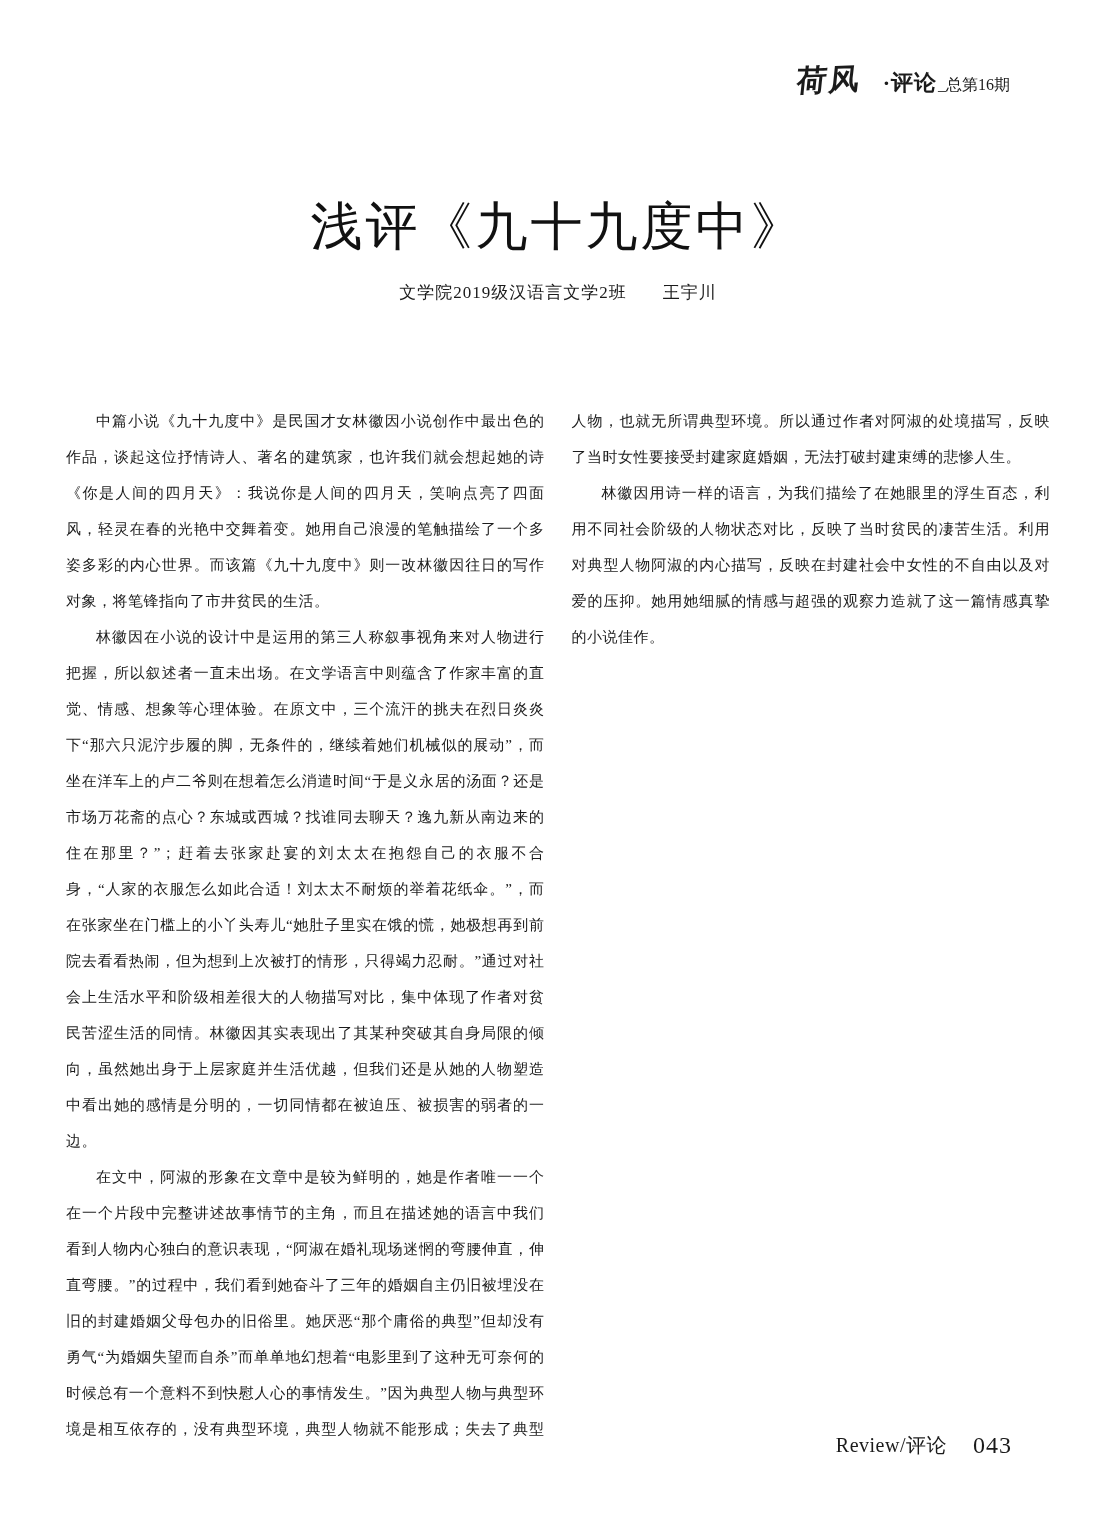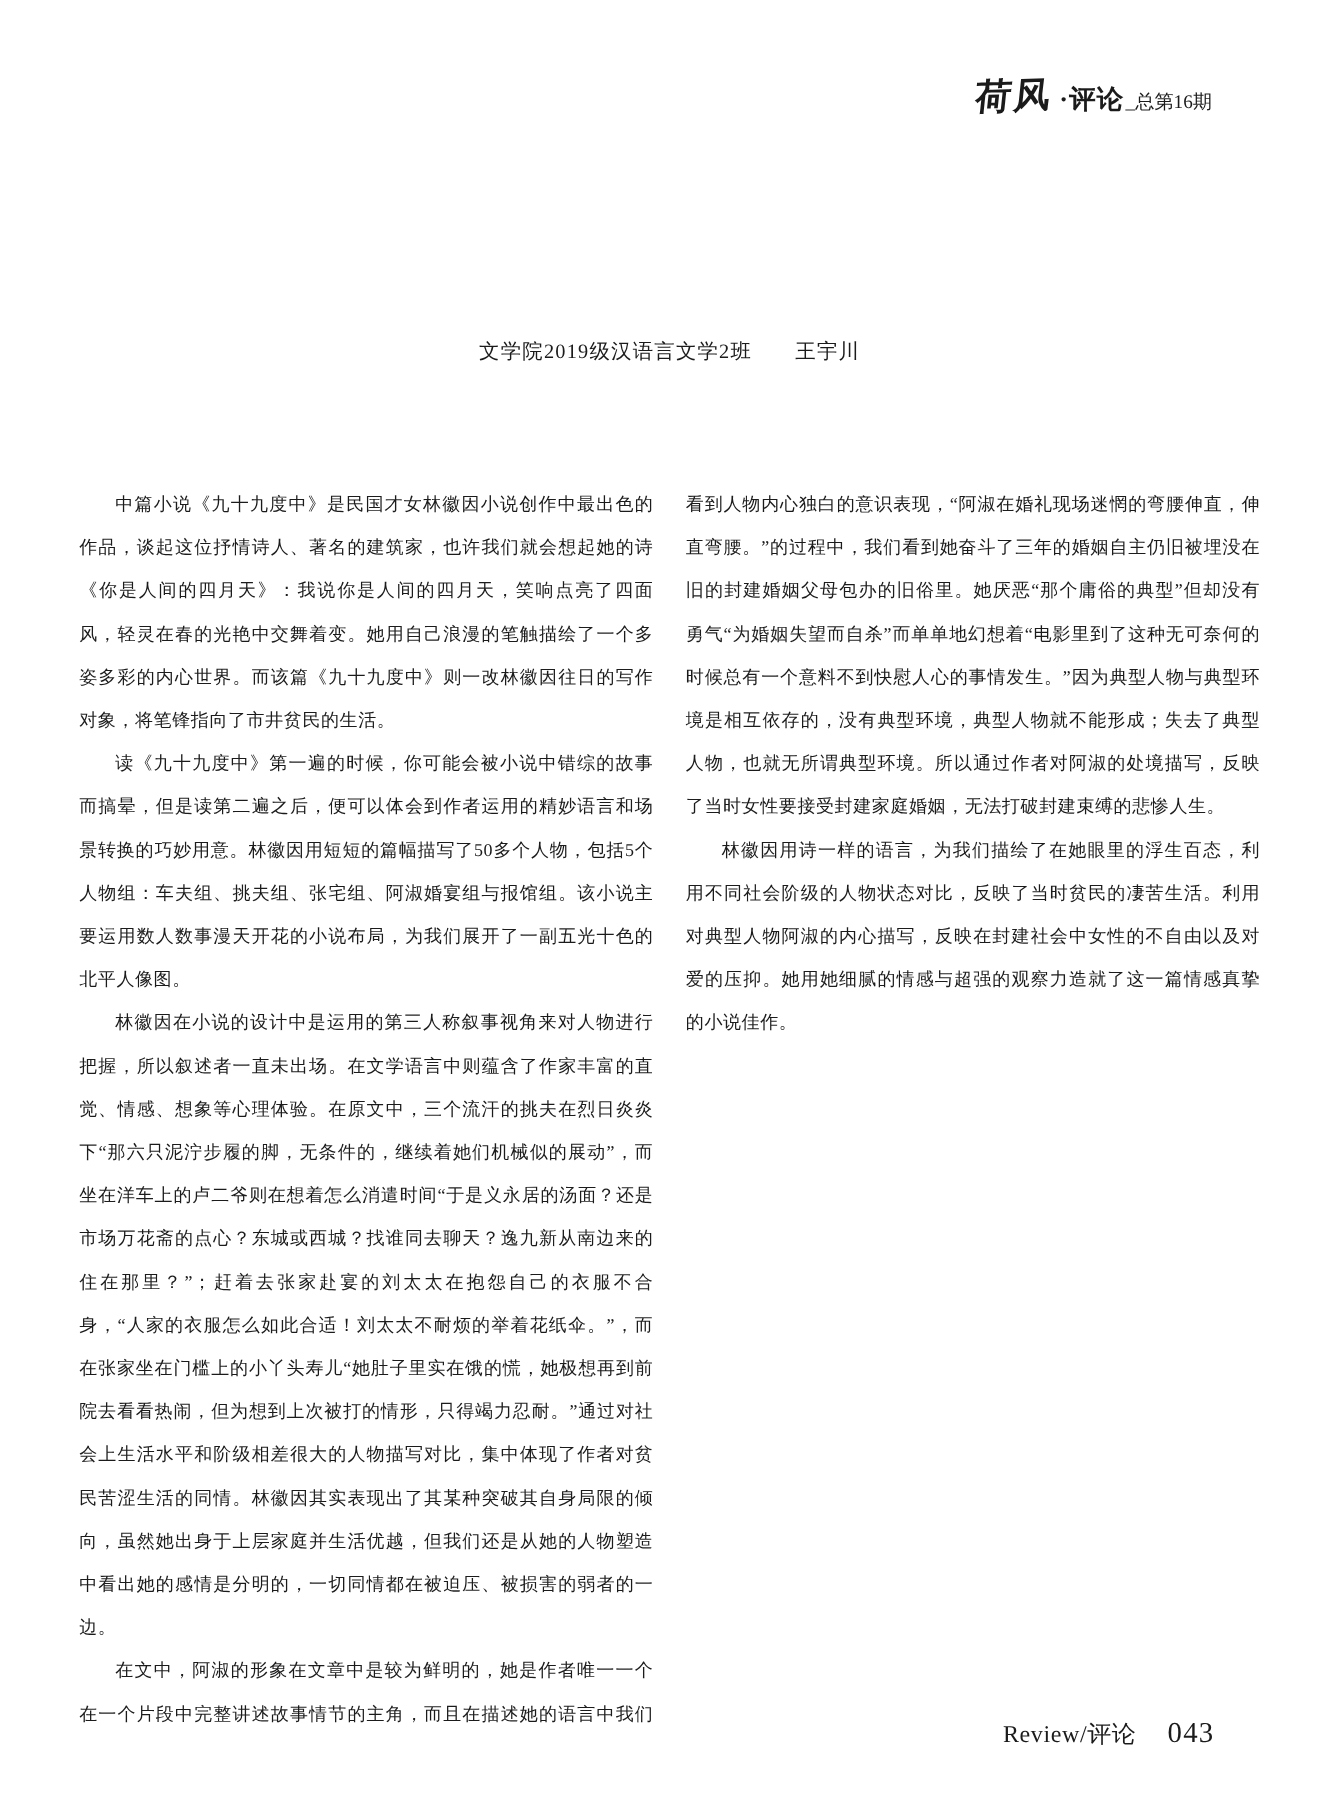--- a/index.html
+++ b/index.html
@@ -29,21 +29,21 @@
     display: inline-block;
     font-size: 30px;
     font-weight: 700;
     transform: skewX(-8deg) rotate(-2deg);
     letter-spacing: 2px;
     font-family: "Liberation Serif", "DejaVu Serif", serif;
   }
   .logo-section {
     font-size: 22px;
     font-weight: 700;
-    margin-left: 6px;
+    margin-left: 22px;
     letter-spacing: 1px;
   }
   .logo-issue {
     font-size: 16px;
     font-weight: 400;
     margin-left: 1px;
   }
   
   .article-title {
     position: absolute;
@@ -114,26 +114,26 @@
 <body>
 
 <div class="page">
 
   <div class="journal-header">
     <span class="logo-script">荷风</span>
     <span class="logo-section">·评论</span>
     <span class="logo-issue">_总第16期</span>
   </div>
 
+  <h1 class="article-title">浅评《九十九度中》</h1>
 
   <div class="article-byline">文学院2019级汉语言文学2班　　王宇川</div>
 
   <div class="article-body">
       <p>中篇小说《九十九度中》是民国才女林徽因小说创作中最出色的作品，谈起这位抒情诗人、著名的建筑家，也许我们就会想起她的诗《你是人间的四月天》：我说你是人间的四月天，笑响点亮了四面风，轻灵在春的光艳中交舞着变。她用自己浪漫的笔触描绘了一个多姿多彩的内心世界。而该篇《九十九度中》则一改林徽因往日的写作对象，将笔锋指向了市井贫民的生活。</p>
-      <p>读《九十九度中》第一遍的时候，你可能会被小说中错综的故事而搞晕，但是读第二遍之后，便可以体会到作者运用的精妙语言和场景转换的巧妙用意。林徽因用短短的篇幅描写了50多个人物，包括5个人物组：车夫组、挑夫组、张宅组、阿淑婚宴组与报馆组。该小说主要运用数人数事漫天开花的小说布局，为我们展开了一副五光十色的北平人像图。</p>
       <p>林徽因在小说的设计中是运用的第三人称叙事视角来对人物进行把握，所以叙述者一直未出场。在文学语言中则蕴含了作家丰富的直觉、情感、想象等心理体验。在原文中，三个流汗的挑夫在烈日炎炎下“那六只泥泞步履的脚，无条件的，继续着她们机械似的展动”，而坐在洋车上的卢二爷则在想着怎么消遣时间“于是义永居的汤面？还是市场万花斋的点心？东城或西城？找谁同去聊天？逸九新从南边来的住在那里？”；赶着去张家赴宴的刘太太在抱怨自己的衣服不合身，“人家的衣服怎么如此合适！刘太太不耐烦的举着花纸伞。”，而在张家坐在门槛上的小丫头寿儿“她肚子里实在饿的慌，她极想再到前院去看看热闹，但为想到上次被打的情形，只得竭力忍耐。”通过对社会上生活水平和阶级相差很大的人物描写对比，集中体现了作者对贫民苦涩生活的同情。林徽因其实表现出了其某种突破其自身局限的倾向，虽然她出身于上层家庭并生活优越，但我们还是从她的人物塑造中看出她的感情是分明的，一切同情都在被迫压、被损害的弱者的一边。</p>
       <p>在文中，阿淑的形象在文章中是较为鲜明的，她是作者唯一一个在一个片段中完整讲述故事情节的主角，而且在描述她的语言中我们看到人物内心独白的意识表现，“阿淑在婚礼现场迷惘的弯腰伸直，伸直弯腰。”的过程中，我们看到她奋斗了三年的婚姻自主仍旧被埋没在旧的封建婚姻父母包办的旧俗里。她厌恶“那个庸俗的典型”但却没有勇气“为婚姻失望而自杀”而单单地幻想着“电影里到了这种无可奈何的时候总有一个意料不到快慰人心的事情发生。”因为典型人物与典型环境是相互依存的，没有典型环境，典型人物就不能形成；失去了典型人物，也就无所谓典型环境。所以通过作者对阿淑的处境描写，反映了当时女性要接受封建家庭婚姻，无法打破封建束缚的悲惨人生。</p>
       <p>林徽因用诗一样的语言，为我们描绘了在她眼里的浮生百态，利用不同社会阶级的人物状态对比，反映了当时贫民的凄苦生活。利用对典型人物阿淑的内心描写，反映在封建社会中女性的不自由以及对爱的压抑。她用她细腻的情感与超强的观察力造就了这一篇情感真挚的小说佳作。</p>
     </div>
 
   <div class="page-footer">
     <span class="footer-label">Review/评论</span>
     <span class="footer-pageno">043</span>
   </div>
 

